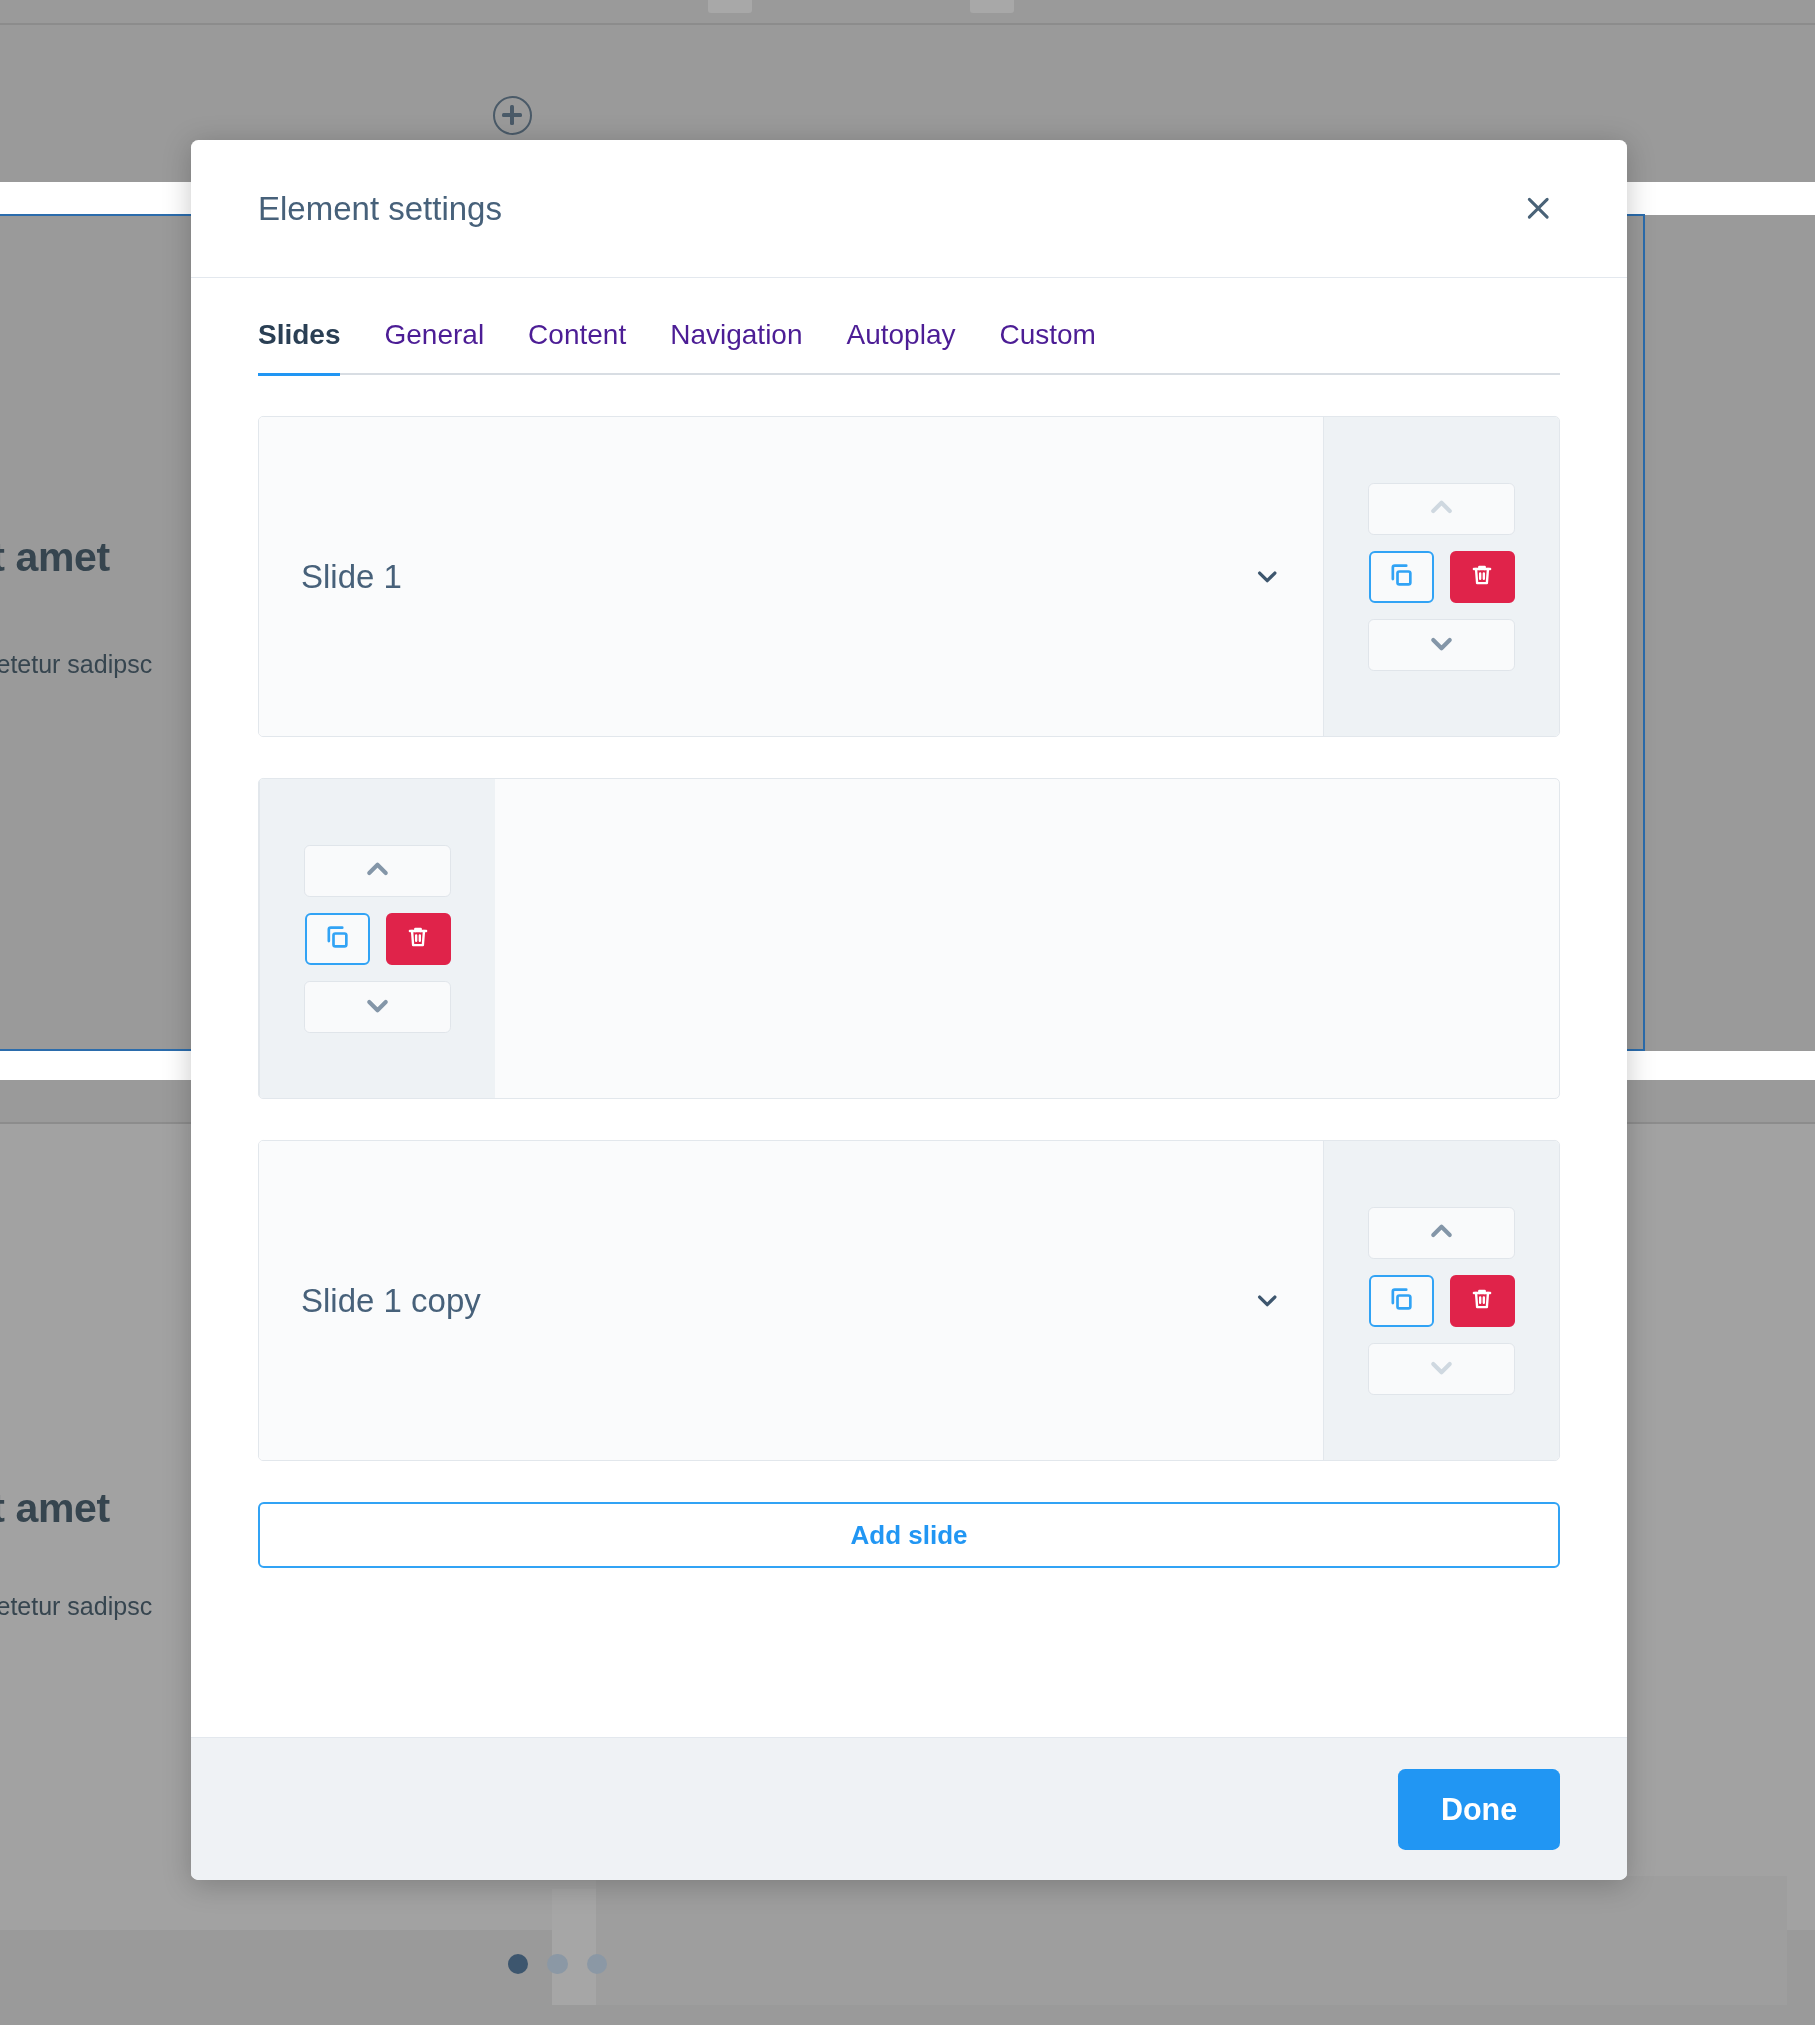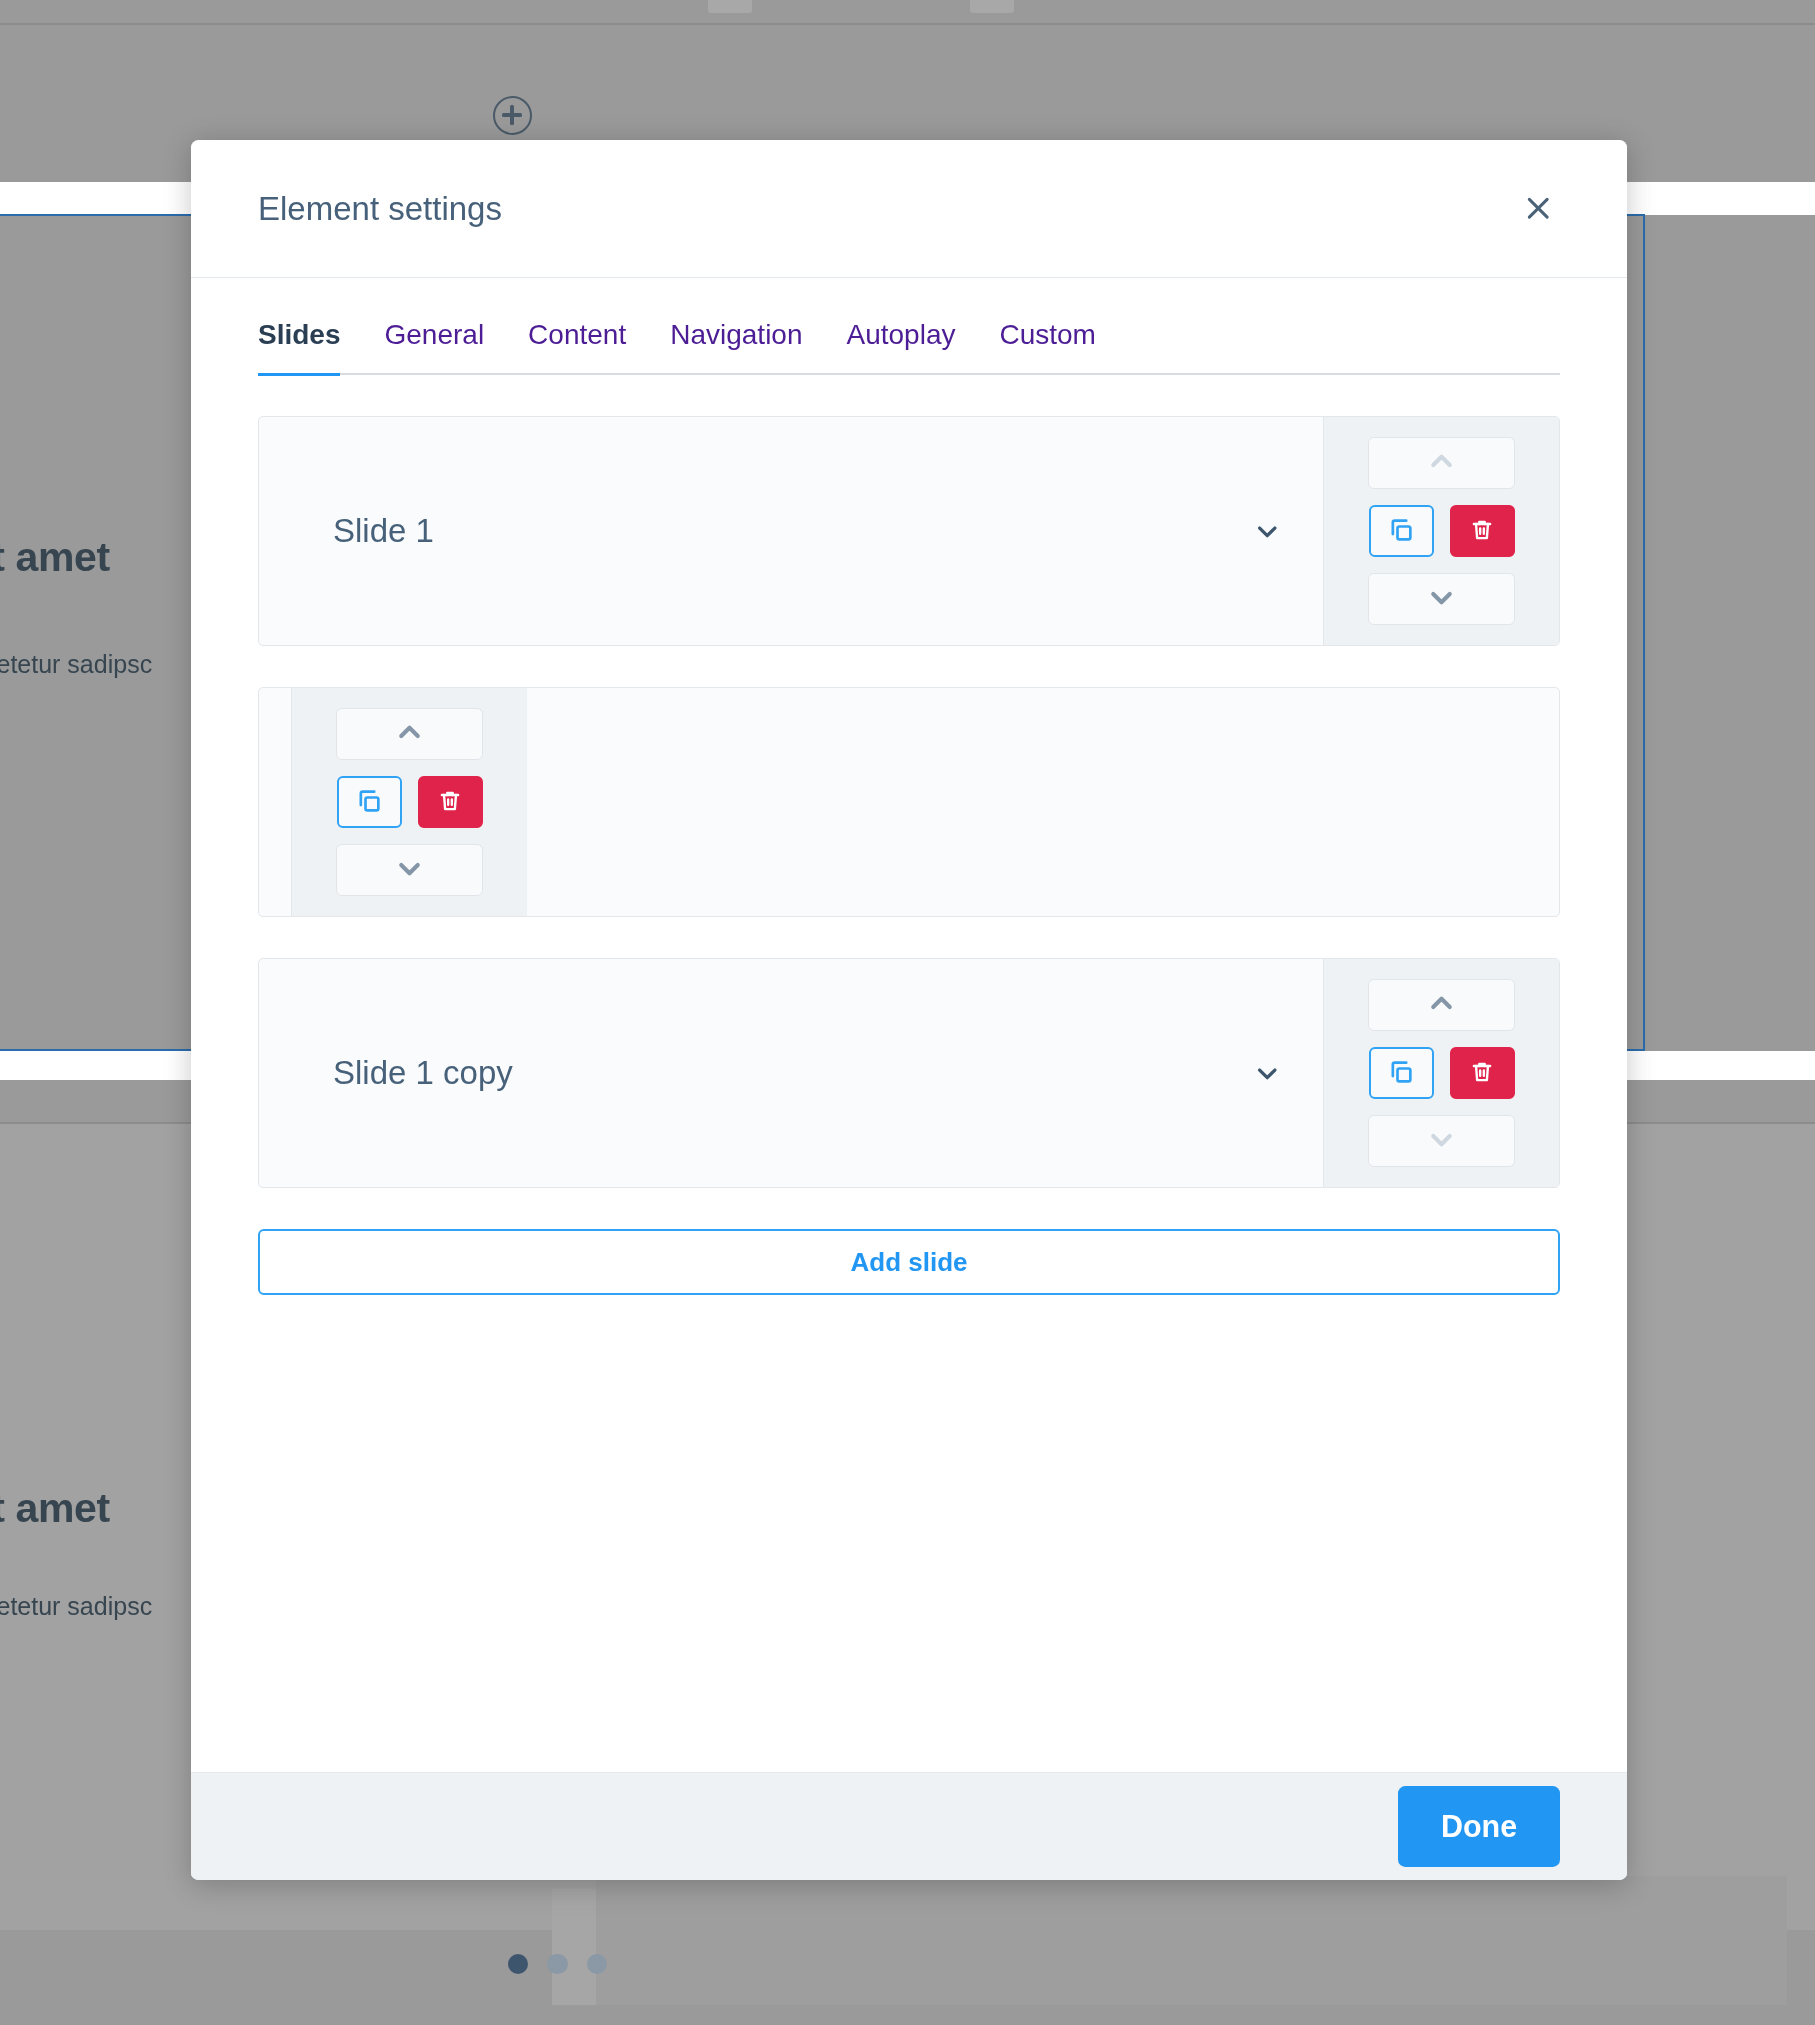--- a/index.html
+++ b/index.html
@@ -180,24 +180,23 @@
     flex: 1 1 auto;
     padding: 41px 67px 0 67px;
     overflow: hidden;
   }
 
   .slide-row {
     display: flex;
     border: 1.5px solid #e2e7ec;
     border-radius: 5.1px;
     background: #fafbfc;
-    height: 230px;
+    height: 321px;
     margin-bottom: 41px;
     overflow: hidden;
-    padding-left: 32px;
   }
 
   .slide-main {
     flex: 1 1 auto;
     display: flex;
     align-items: center;
     padding: 0 36px 0 42px;
     cursor: pointer;
     justify-content: space-between;
     background: #fafbfc;
@@ -274,21 +273,21 @@
     font-family: inherit;
     cursor: pointer;
     display: flex;
     align-items: center;
     justify-content: center;
   }
 
   
   .modal-footer {
     flex: none;
-    height: 108px;
+    height: 143px;
     background: #eff2f5;
     border-top: 0.7px solid #e3e8ee;
     display: flex;
     align-items: center;
     justify-content: flex-end;
     padding: 0 67px;
   }
   .done-btn {
     background: #2196f3;
     color: #ffffff;

